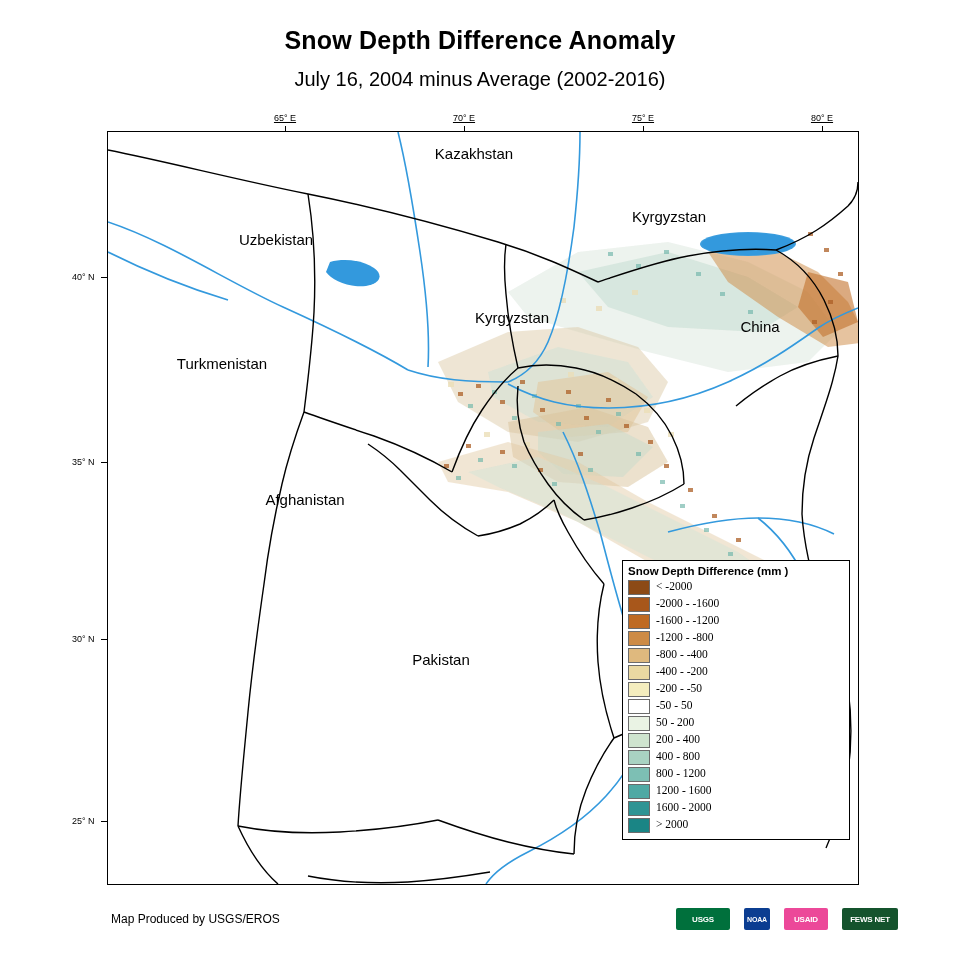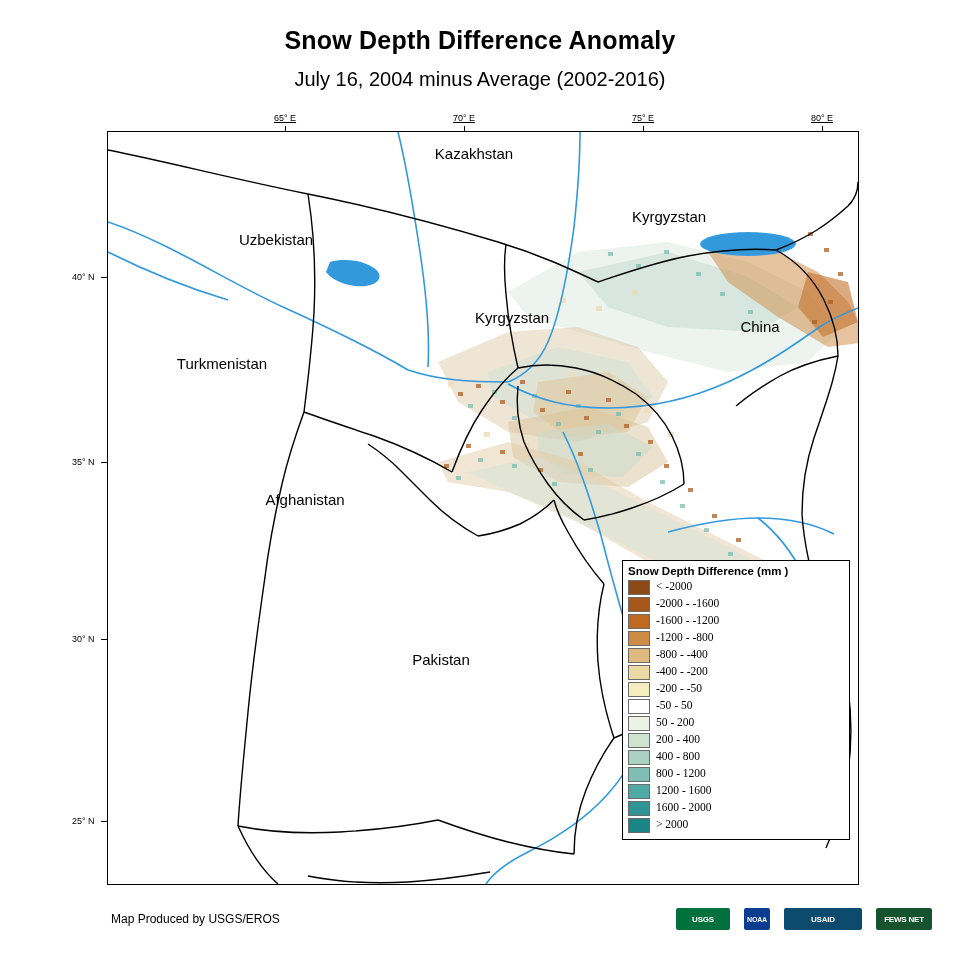--- a/index.html
+++ b/index.html
@@ -138,21 +138,21 @@
     font-size: 8px;
     font-weight: bold;
     color: #ffffff;
     padding: 0 4px;
     box-sizing: border-box;
     white-space: nowrap;
     letter-spacing: -0.2px;
   }
   .logo-usgs { background: #00703c; color: #fff; width: 54px; }
   .logo-noaa { background: #0b3d91; width: 26px; font-size: 7px; }
-  .logo-usaid { background: #0c4a6e; width: 78px; }
+  .logo-usaid { background: #ec4899; width: 44px; }
   .logo-fews { background: #14532d; width: 56px; }
 </style>
 </head>
 <body>
 
 <div id="title">Snow Depth Difference Anomaly</div>
 <div id="subtitle">July 16, 2004 minus Average (2002-2016)</div>
 
 <div id="map-frame">
   <svg id="map-svg" width="750" height="752" viewBox="0 0 750 752" xmlns="http://www.w3.org/2000/svg">

